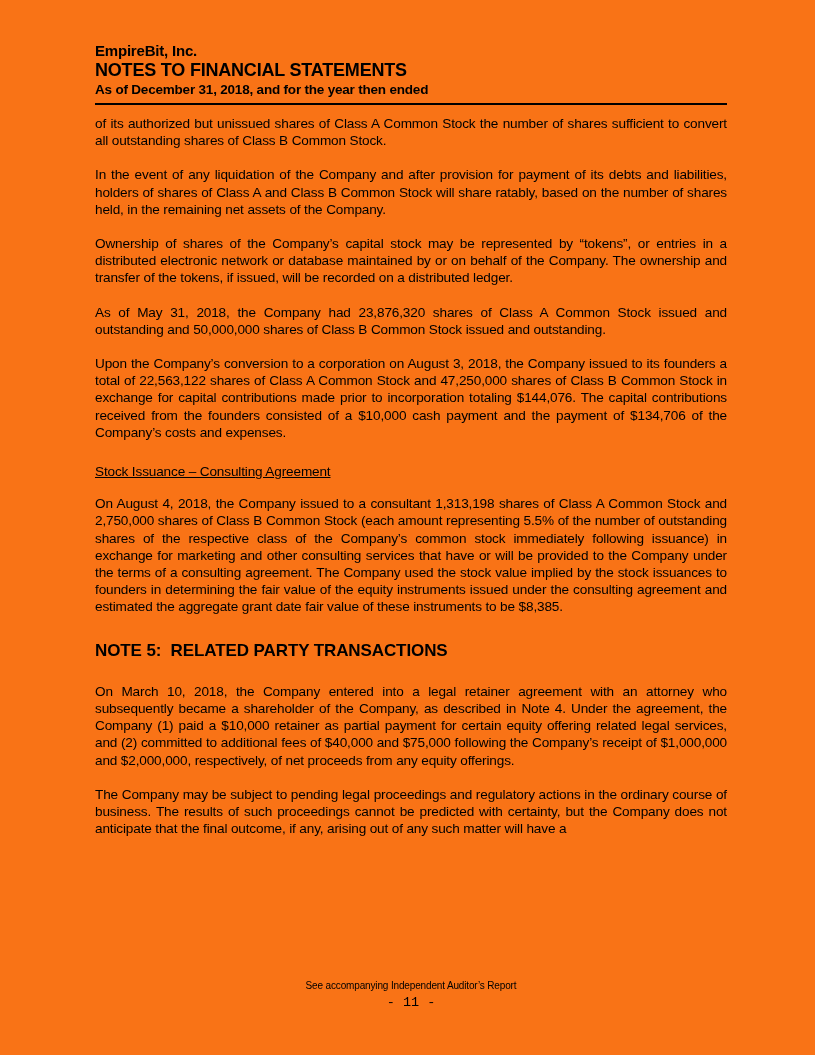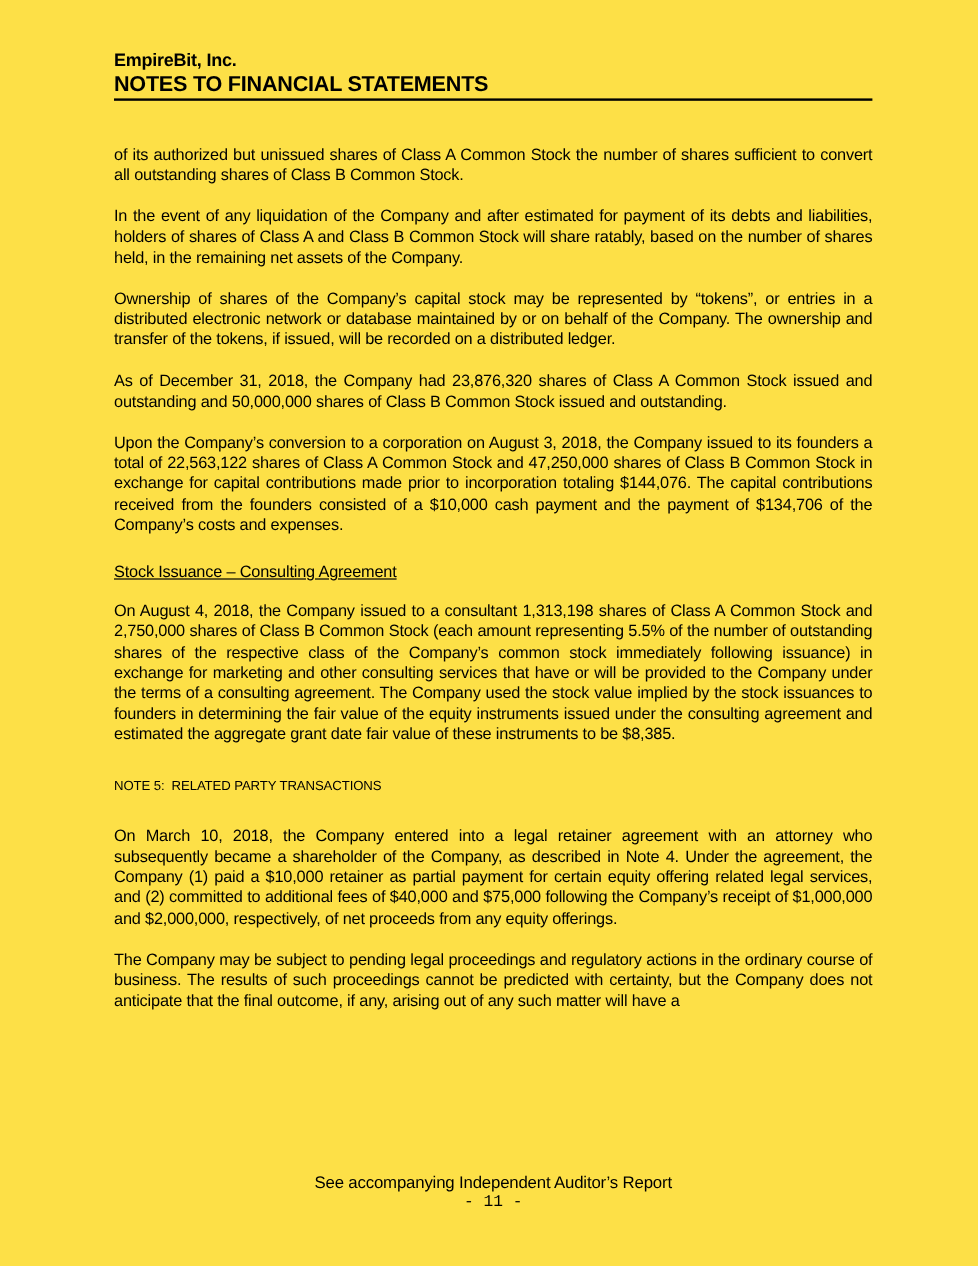--- a/index.html
+++ b/index.html
@@ -4,21 +4,21 @@
 <style>
   html, body {
     margin: 0;
     padding: 0;
     background: #ffffff;
   }
   .page {
     position: relative;
     width: 815px;
     height: 1055px;
-    background: #fde047;
+    background: #f97316;
     color: #000000;
     font-family: "Liberation Sans", "DejaVu Sans", sans-serif;
     overflow: hidden;
     box-sizing: border-box;
   }
   .content {
     position: absolute;
     top: 42px;
     left: 95px;
     width: 632px;
@@ -44,83 +44,84 @@
     letter-spacing: -0.2px;
     margin: 1px 0 6px 0;
   }
   .header-rule {
     border: none;
     border-top: 2px solid #000000;
     margin: 0 0 0 0;
     width: 100%;
   }
   .doc-body {
-    margin-top: 36px;
+    margin-top: 10px;
   }
   .para {
     font-size: 13.6px;
     line-height: 17.2px;
     letter-spacing: -0.15px;
     text-align: justify;
     margin: 0 0 17px 0;
     white-space: normal;
   }
   .sub-heading {
     font-size: 13.6px;
     line-height: 17.2px;
     letter-spacing: -0.15px;
     font-weight: normal;
     text-decoration: underline;
     margin: 22px 0 15px 0;
   }
   .note-heading {
-    font-size: 11px;
+    font-size: 17px;
     line-height: 17.2px;
     letter-spacing: -0.1px;
-    font-weight: normal;
+    font-weight: bold;
     margin: 26px 0 24px 0;
     white-space: pre-wrap;
   }
   .doc-footer {
     position: absolute;
     top: 977px;
     left: 95px;
     width: 632px;
     text-align: center;
   }
   .footer-line {
-    font-size: 14px;
+    font-size: 10px;
     line-height: 17px;
     letter-spacing: -0.15px;
     margin: 0;
   }
   .page-number {
     font-size: 13.5px;
     line-height: 17px;
     margin: 0;
     font-family: Liberation Mono, monospace;
   }
 </style>
 </head>
 <body>
 
 <div class="page">
   <div class="content">
 
     <div class="doc-header">
       <p class="company-name">EmpireBit, Inc.</p>
       <p class="doc-title">NOTES TO FINANCIAL STATEMENTS</p>
+      <p class="doc-subtitle">As of December 31, 2018, and for the year then ended</p>
       <hr class="header-rule">
     </div>
 
     <div class="doc-body">
       <p class="para">of its authorized but unissued shares of Class A Common Stock the number of shares sufficient to convert all outstanding shares of Class B Common Stock.</p>
-      <p class="para">In the event of any liquidation of the Company and after estimated for payment of its debts and liabilities, holders of shares of Class A and Class B Common Stock will share ratably, based on the number of shares held, in the remaining net assets of the Company.</p>
+      <p class="para">In the event of any liquidation of the Company and after provision for payment of its debts and liabilities, holders of shares of Class A and Class B Common Stock will share ratably, based on the number of shares held, in the remaining net assets of the Company.</p>
       <p class="para">Ownership of shares of the Company’s capital stock may be represented by “tokens”, or entries in a distributed electronic network or database maintained by or on behalf of the Company. The ownership and transfer of the tokens, if issued, will be recorded on a distributed ledger.</p>
-      <p class="para">As of December 31, 2018, the Company had 23,876,320 shares of Class A Common Stock issued and outstanding and 50,000,000 shares of Class B Common Stock issued and outstanding.</p>
+      <p class="para">As of May 31, 2018, the Company had 23,876,320 shares of Class A Common Stock issued and outstanding and 50,000,000 shares of Class B Common Stock issued and outstanding.</p>
 
       <p class="para">Upon the Company’s conversion to a corporation on August 3, 2018, the Company issued to its founders a total of 22,563,122 shares of Class A Common Stock and 47,250,000 shares of Class B Common Stock in exchange for capital contributions made prior to incorporation totaling $144,076. The capital contributions received from the founders consisted of a $10,000 cash payment and the payment of $134,706 of the Company’s costs and expenses.</p>
 
       <h3 class="sub-heading">Stock Issuance – Consulting Agreement</h3>
       <p class="para">On August 4, 2018, the Company issued to a consultant 1,313,198 shares of Class A Common Stock and 2,750,000 shares of Class B Common Stock (each amount representing 5.5% of the number of outstanding shares of the respective class of the Company’s common stock immediately following issuance) in exchange for marketing and other consulting services that have or will be provided to the Company under the terms of a consulting agreement. The Company used the stock value implied by the stock issuances to founders in determining the fair value of the equity instruments issued under the consulting agreement and estimated the aggregate grant date fair value of these instruments to be $8,385.</p>
 
       <h2 class="note-heading">NOTE 5:  RELATED PARTY TRANSACTIONS</h2>
 
       <p class="para">On March 10, 2018, the Company entered into a legal retainer agreement with an attorney who subsequently became a shareholder of the Company, as described in Note 4.  Under the agreement, the Company (1) paid a $10,000 retainer as partial payment for certain equity offering related legal services, and (2) committed to additional fees of $40,000 and $75,000 following the Company’s receipt of $1,000,000 and $2,000,000, respectively, of net proceeds from any equity offerings.</p>
 

